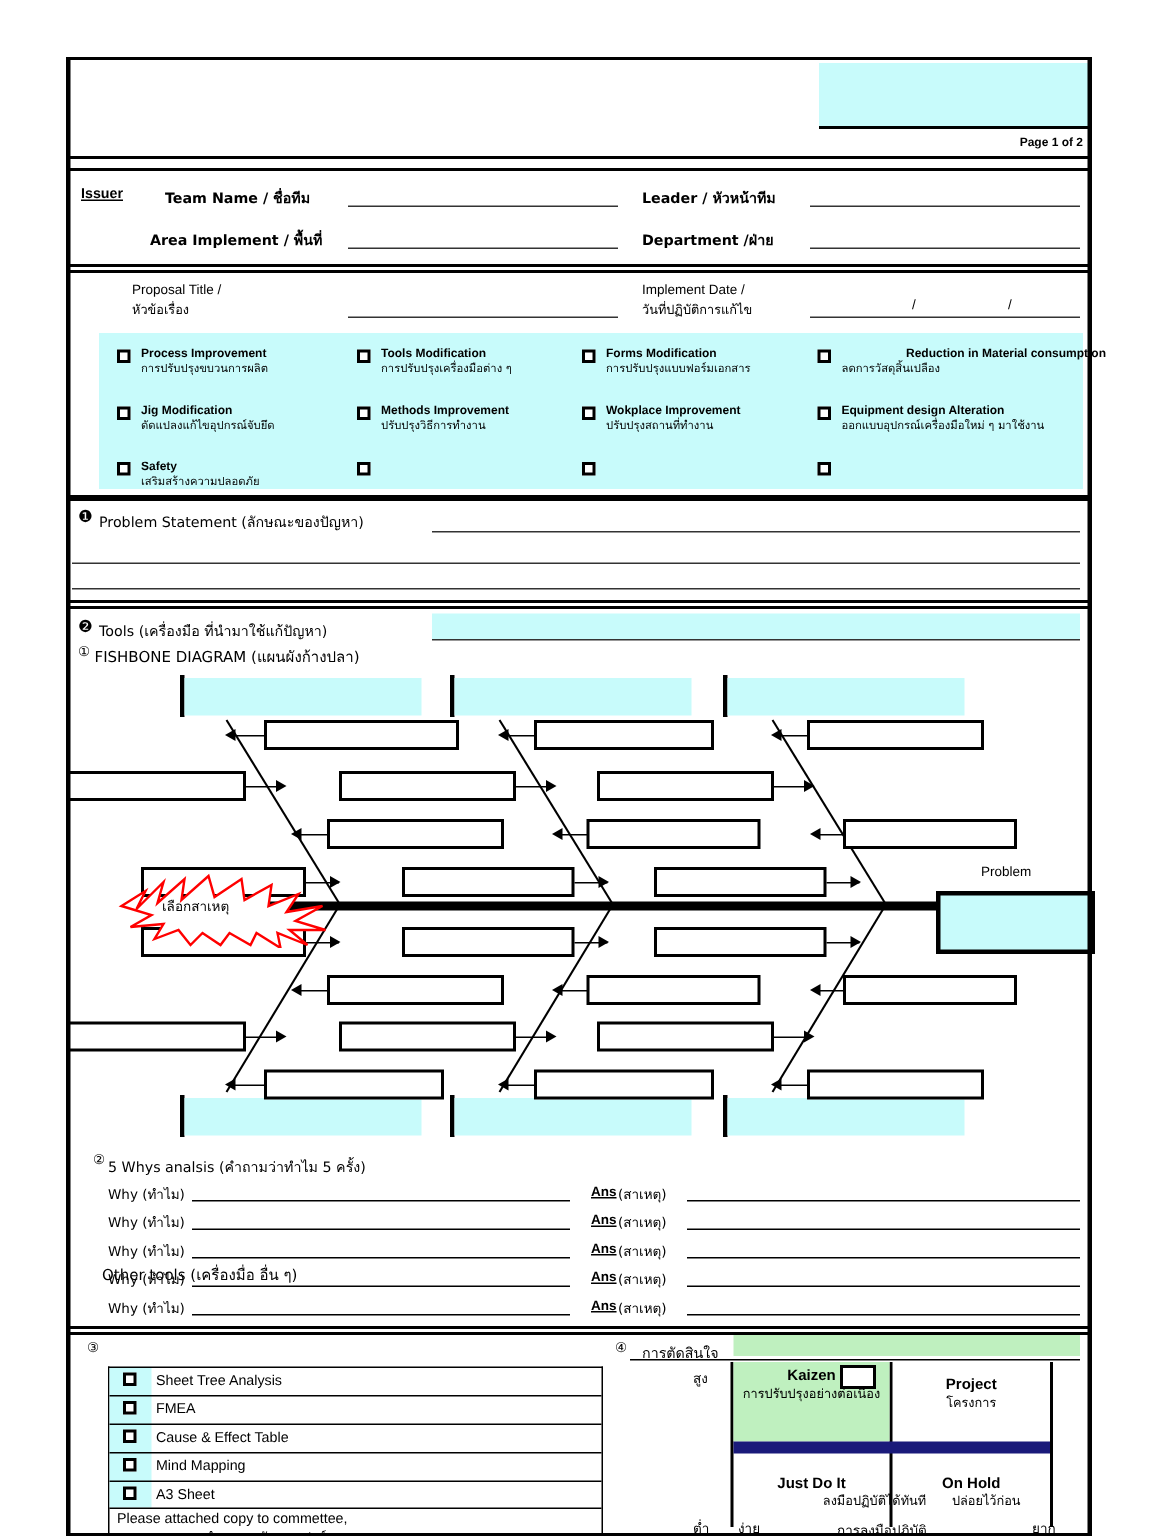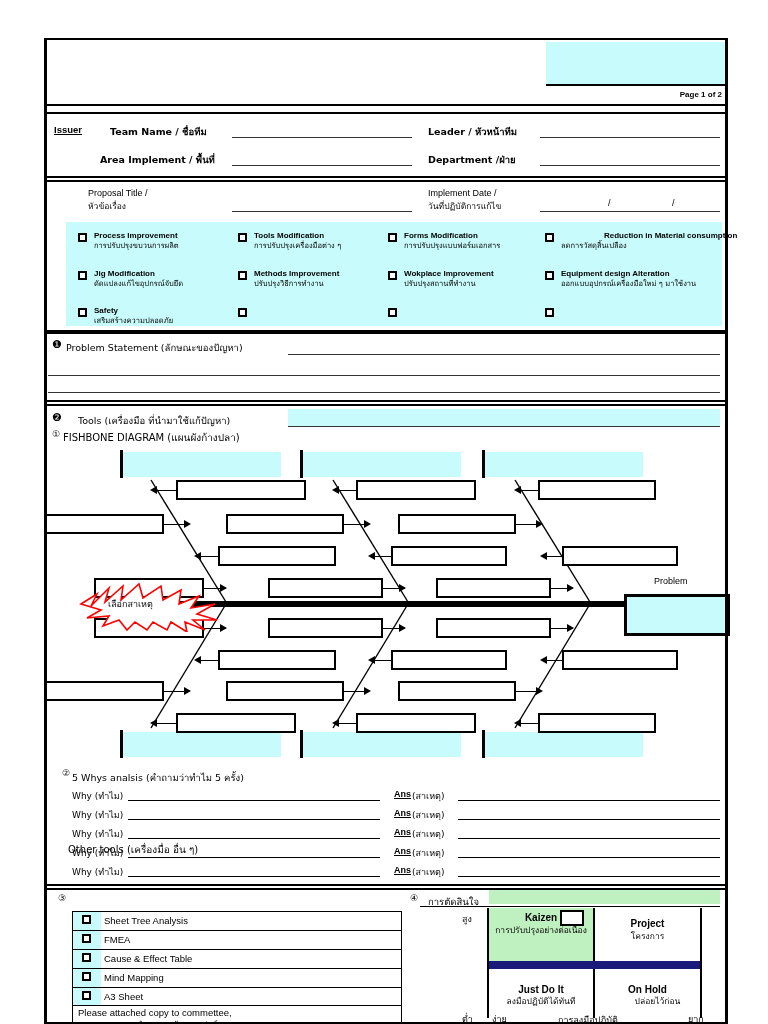--- a/index.html
+++ b/index.html
@@ -143,21 +143,21 @@
 
   <div class="box frame" style="left:44px;top:332px;width:684px;height:70px;"></div>
   <div class="lbl-sm" style="left:52px;top:338px;font-size:11px;">❶</div>
   <div class="lbl-sm thai" style="left:66px;top:340px;font-size:9.5px;">Problem Statement (ลักษณะของปัญหา)</div>
   <div class="rule2" style="left:288px;top:354px;width:432px;"></div>
   <div class="rule2" style="left:48px;top:375px;width:672px;"></div>
   <div class="rule2" style="left:48px;top:392px;width:672px;"></div>
 
   <div class="box frame" style="left:44px;top:404px;width:684px;height:482px;"></div>
   <div class="lbl-sm" style="left:52px;top:411px;font-size:11px;">❷</div>
-  <div class="lbl-sm thai" style="left:78px;top:413px;font-size:9.5px;">Tools (เครื่องมือ ที่นำมาใช้แก้ปัญหา)</div>
+  <div class="lbl-sm thai" style="left:66px;top:413px;font-size:9.5px;">Tools (เครื่องมือ ที่นำมาใช้แก้ปัญหา)</div>
   <div class="box cyan" style="left:288px;top:409px;width:432px;height:17px;"></div>
   <div class="rule2" style="left:288px;top:426px;width:432px;"></div>
   <div class="lbl-sm" style="left:52px;top:429px;font-size:9px;">①</div>
   <div class="lbl-sm thai" style="left:63px;top:430px;font-size:10px;">FISHBONE DIAGRAM (แผนผังก้างปลา)</div>
 
   <div id="fish">
 
     <div class="catbar" style="left:74px;top:2px;"></div>
     <div class="catbox" style="left:77px;top:4px;width:158px;"></div>
     <div class="catbar" style="left:254px;top:2px;"></div>
@@ -367,21 +367,21 @@
   <div class="box navy" style="left:489px;top:961px;width:211px;height:8px;"></div>
 
   <div class="dmtxt" style="left:489px;top:912px;width:104px;">Kaizen</div>
   <div class="dmtxt dmthai" style="left:489px;top:925px;width:104px;line-height:10px;">การปรับปรุงอย่างต่อเนื่อง</div>
   <div class="box" style="left:560px;top:910px;width:24px;height:16px;border:2px solid #000;background:#fff;"></div>
 
   <div class="dmtxt" style="left:595px;top:918px;width:105px;">Project</div>
   <div class="dmtxt dmthai" style="left:595px;top:931px;width:105px;">โครงการ</div>
 
   <div class="dmtxt" style="left:489px;top:984px;width:104px;">Just Do It</div>
-  <div class="dmtxt dmthai" style="left:489px;top:996px;width:104px;">ลงมือปฏิบัติได้ทันที</div>
+  <div class="dmtxt dmthai" style="left:489px;top:996px;width:104px;padding-left:42px;">ลงมือปฏิบัติได้ทันที</div>
 
   <div class="dmtxt" style="left:595px;top:984px;width:105px;">On Hold</div>
   <div class="dmtxt dmthai" style="left:595px;top:996px;width:125px;">ปล่อยไว้ก่อน</div>
 
   <div class="box" style="left:44px;top:38px;width:0;height:986px;border-left:3px solid #000;"></div>
   <div class="box" style="left:725px;top:38px;width:0;height:986px;border-left:3px solid #000;"></div>
 
 </div>
 
 </body></html>

